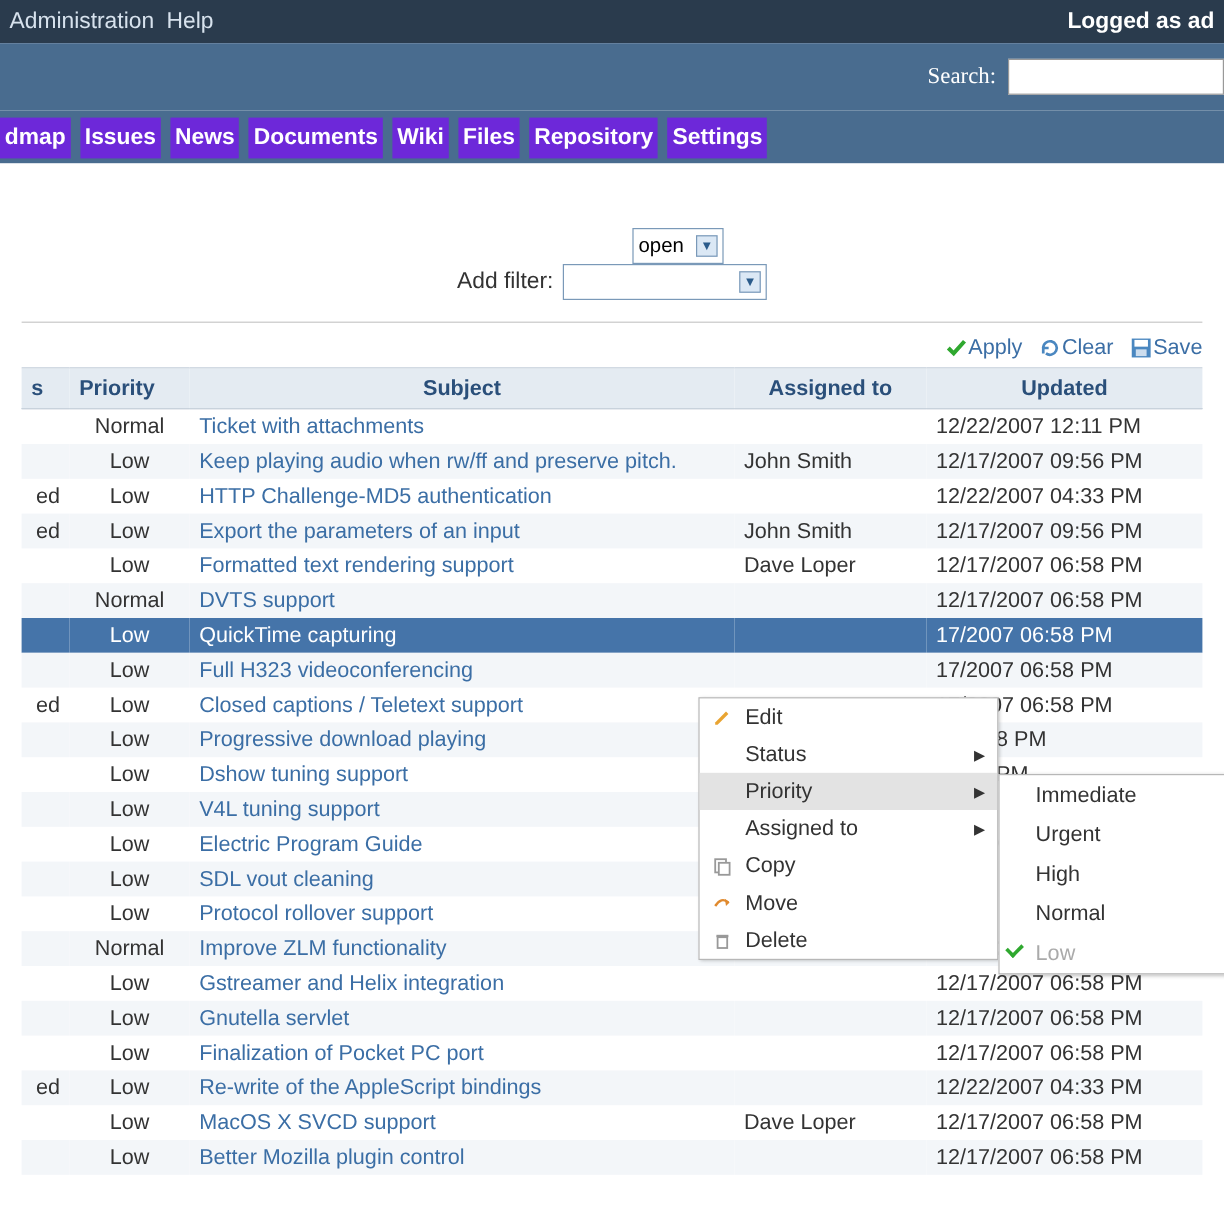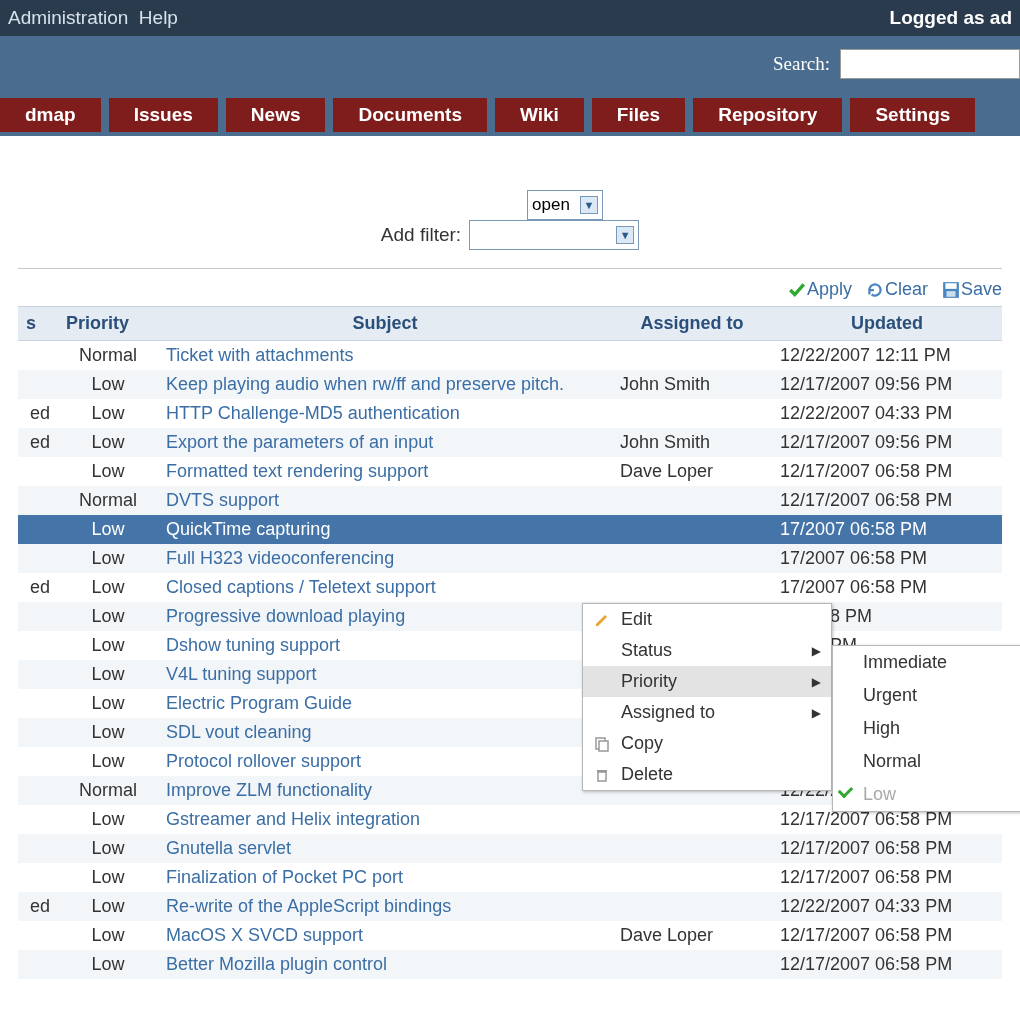--- a/index.html
+++ b/index.html
@@ -52,24 +52,24 @@
   }
   .tabrow {
     background: #496c8f;
     height: 44px;
     display: flex;
     align-items: flex-end;
     padding: 0 0 4px 0;
     gap: 8px;
   }
   .tabrow a {
-    background: #7f1d1d;
+    background: #6d28d9;
     color: #fff;
     text-decoration: none;
-    padding: 6px 25px;
+    padding: 6px 4px;
     font-size: 19px;
     font-weight: bold;
     display: inline-block;
   }
   .content {
     padding: 14px 18px;
   }
   .filter-area {
     border-bottom: 1px solid #c8c8c8;
     padding-bottom: 18px;
@@ -148,21 +148,21 @@
   table.issues tbody tr.selected td.link { color: #fff; }
   .col-s { width: 40px; text-align: right; }
   .col-pri { width: 100px;  }
   .col-sub { }
   .col-asg { width: 160px; }
   .col-upd { width: 230px; }
 
   
   .ctxmenu {
     position: absolute;
-    top: 603px;
+    top: 581px;
     left: 582px;
     background: #fff;
     border: 1px solid #b7b7b7;
     width: 250px;
     box-shadow: 1px 1px 3px rgba(0,0,0,0.25);
     font-size: 18px;
     z-index: 10;
   }
   .ctxmenu .mi {
     display: flex;
@@ -473,20 +473,29 @@
       <svg width="16" height="16" viewBox="0 0 16 16">
           <rect x="2" y="2" width="9" height="11" fill="none" stroke="#999" stroke-width="1.5"></rect>
           <rect x="5" y="5" width="9" height="10" fill="#fff" stroke="#999" stroke-width="1.5"></rect>
         </svg>
     </span>
     <span>Copy</span>
   </div>
   <div class="mi">
     <span class="mico">
       <svg width="16" height="16" viewBox="0 0 16 16">
+          <path d="M2 10 Q7 2 13 7" stroke="#e08a2f" stroke-width="2" fill="none"></path>
+          <path d="M10 4 L14 7 L11 10 Z" fill="#e08a2f"></path>
+        </svg>
+    </span>
+    <span>Move</span>
+  </div>
+  <div class="mi">
+    <span class="mico">
+      <svg width="16" height="16" viewBox="0 0 16 16">
           <rect x="4" y="5" width="8" height="9" fill="none" stroke="#999" stroke-width="1.5"></rect>
           <rect x="3" y="3" width="10" height="2" fill="#999"></rect>
         </svg>
     </span>
     <span>Delete</span>
   </div>
 </div>
 
 <div class="submenu" id="priority-submenu">
     <div class="mi">Immediate</div>

